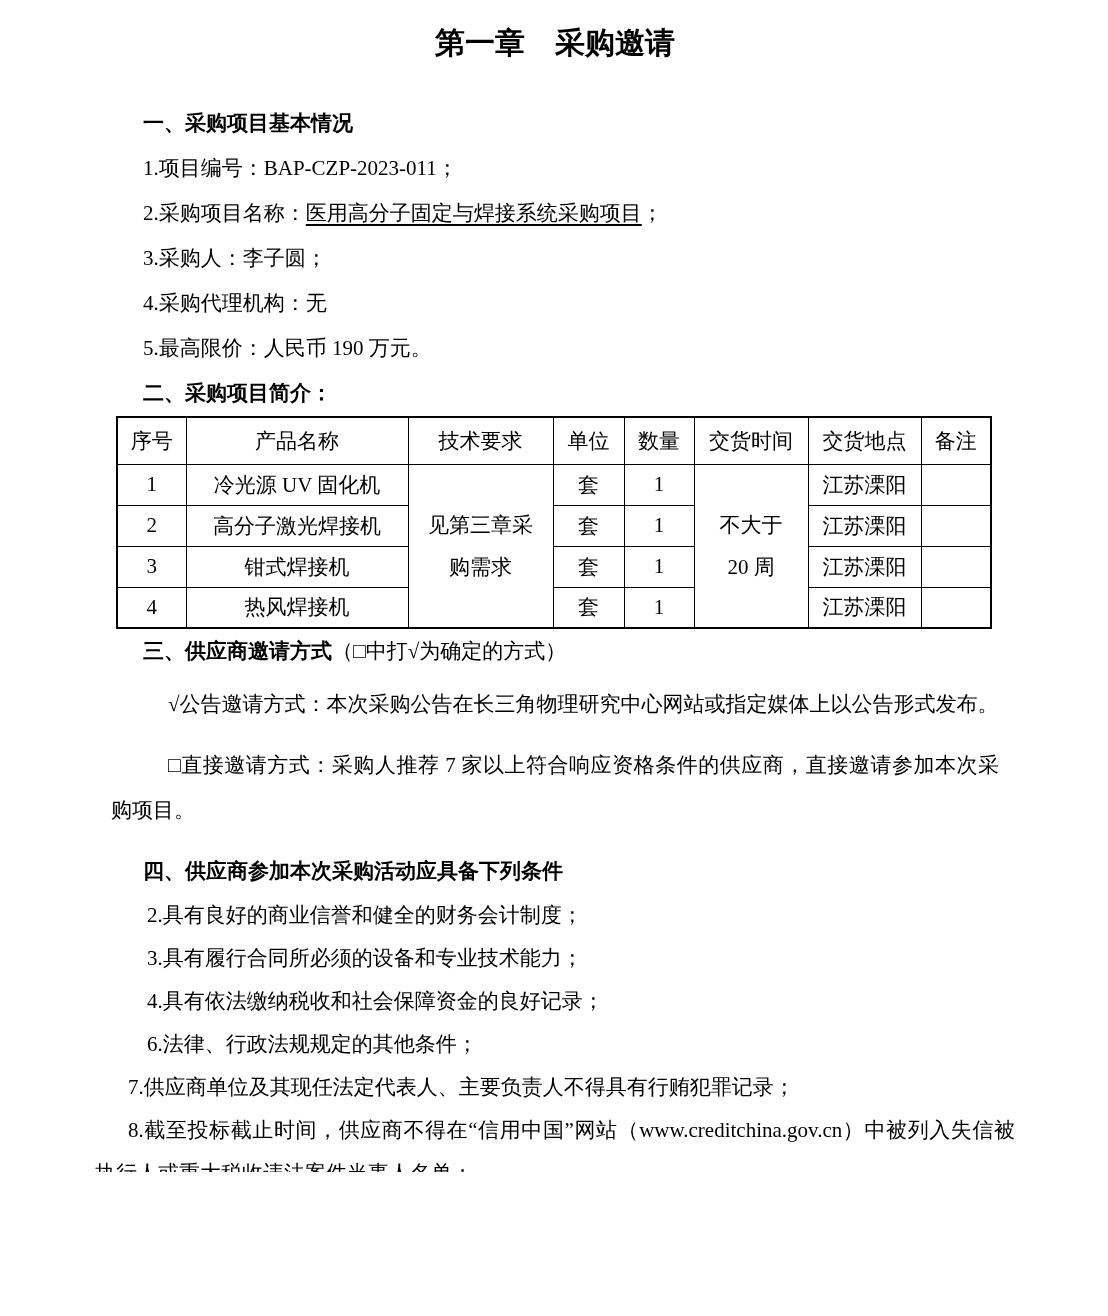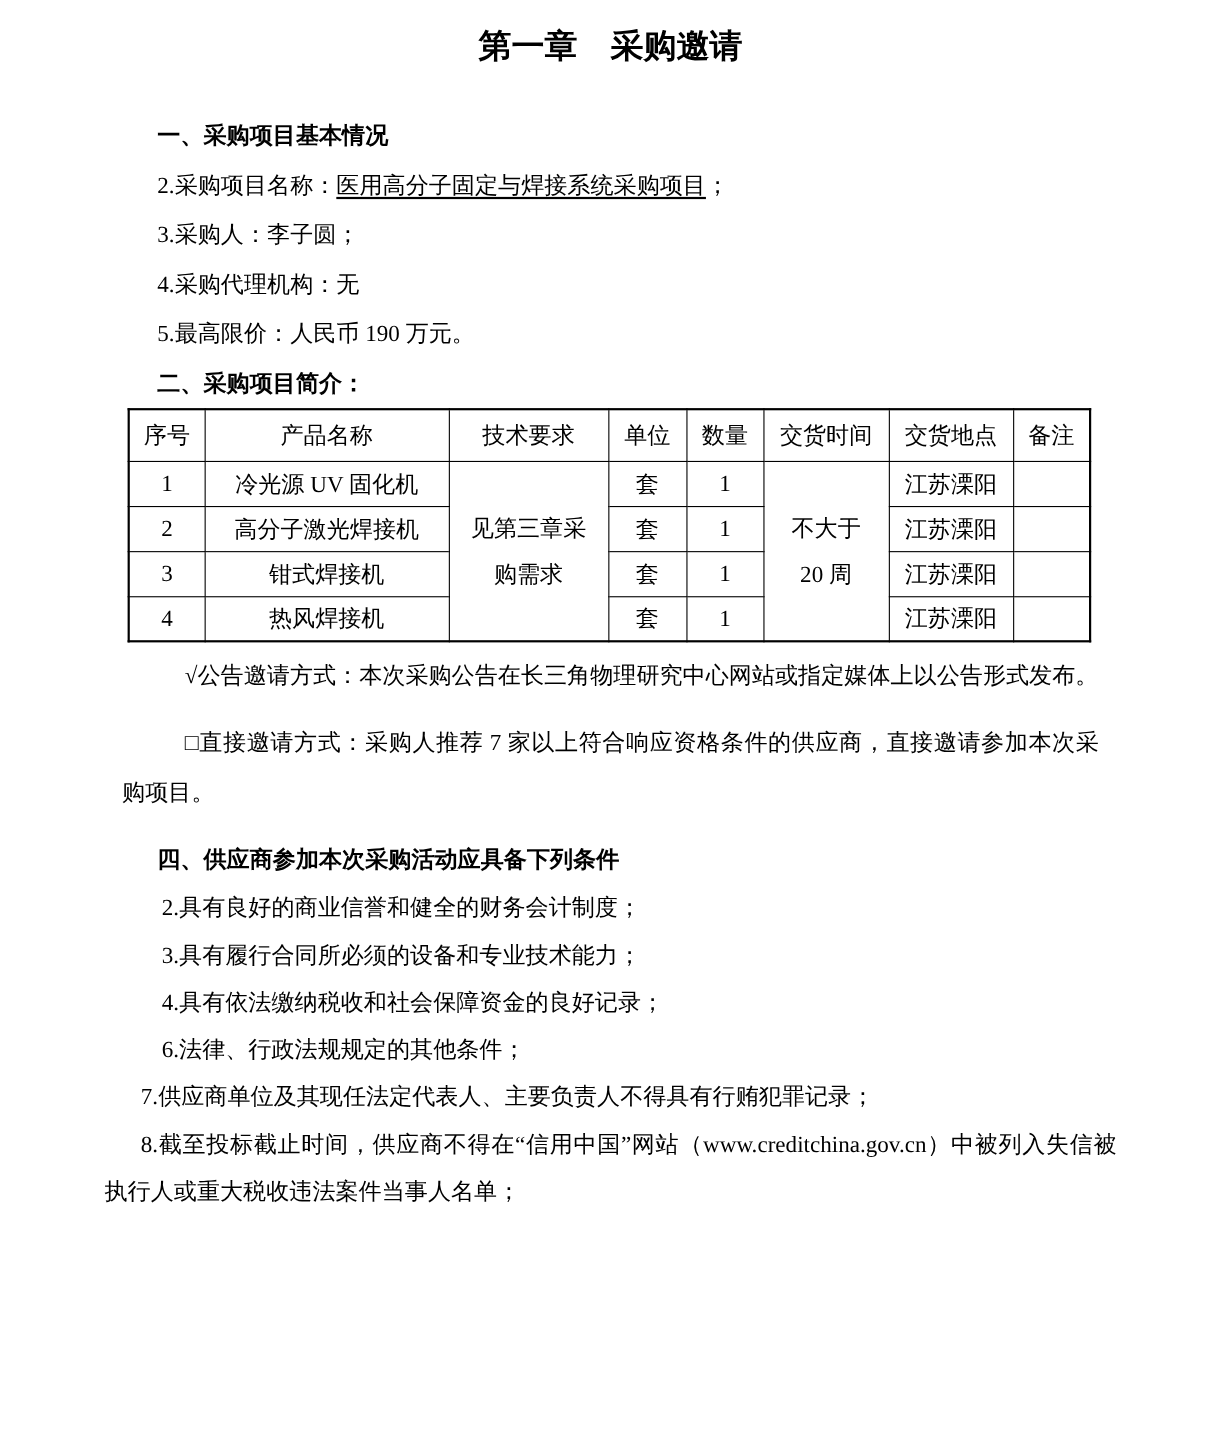--- a/index.html
+++ b/index.html
@@ -84,20 +84,21 @@
 </style>
 </head>
 <body>
 
 <div class="page">
 
   <div class="doc-title">第一章　采购邀请</div>
 
   <div class="heading h-basic">一、采购项目基本情况</div>
 
+  <p class="item">1.项目编号：BAP-CZP-2023-011；</p>
   <p class="item"><span>2.采购项目名称：</span><span class="u">医用高分子固定与焊接系统采购项目</span><span>；</span></p>
   <p class="item">3.采购人：李子圆；</p>
   <p class="item">4.采购代理机构：无</p>
   <p class="item">5.最高限价：人民币 190 万元。</p>
 
   <div class="heading">二、采购项目简介：</div>
 
   <table class="products">
     <colgroup>
       <col style="width:69px">
@@ -152,20 +153,21 @@
         <td>4</td>
         <td>热风焊接机</td>
         <td>套</td>
         <td>1</td>
         <td>江苏溧阳</td>
         <td></td>
       </tr>
     </tbody>
   </table>
 
+  <div class="heading"><span>三、供应商邀请方式</span><span class="normal">（□中打√为确定的方式）</span></div>
 
   <p class="para para-announce">√公告邀请方式：本次采购公告在长三角物理研究中心网站或指定媒体上以公告形式发布。</p>
   <p class="para para-direct">□直接邀请方式：采购人推荐 7 家以上符合响应资格条件的供应商，直接邀请参加本次采购项目。</p>
 
   <div class="heading">四、供应商参加本次采购活动应具备下列条件</div>
 
   <p class="cond">2.具有良好的商业信誉和健全的财务会计制度；</p>
   <p class="cond">3.具有履行合同所必须的设备和专业技术能力；</p>
   <p class="cond">4.具有依法缴纳税收和社会保障资金的良好记录；</p>
   <p class="cond">6.法律、行政法规规定的其他条件；</p>

